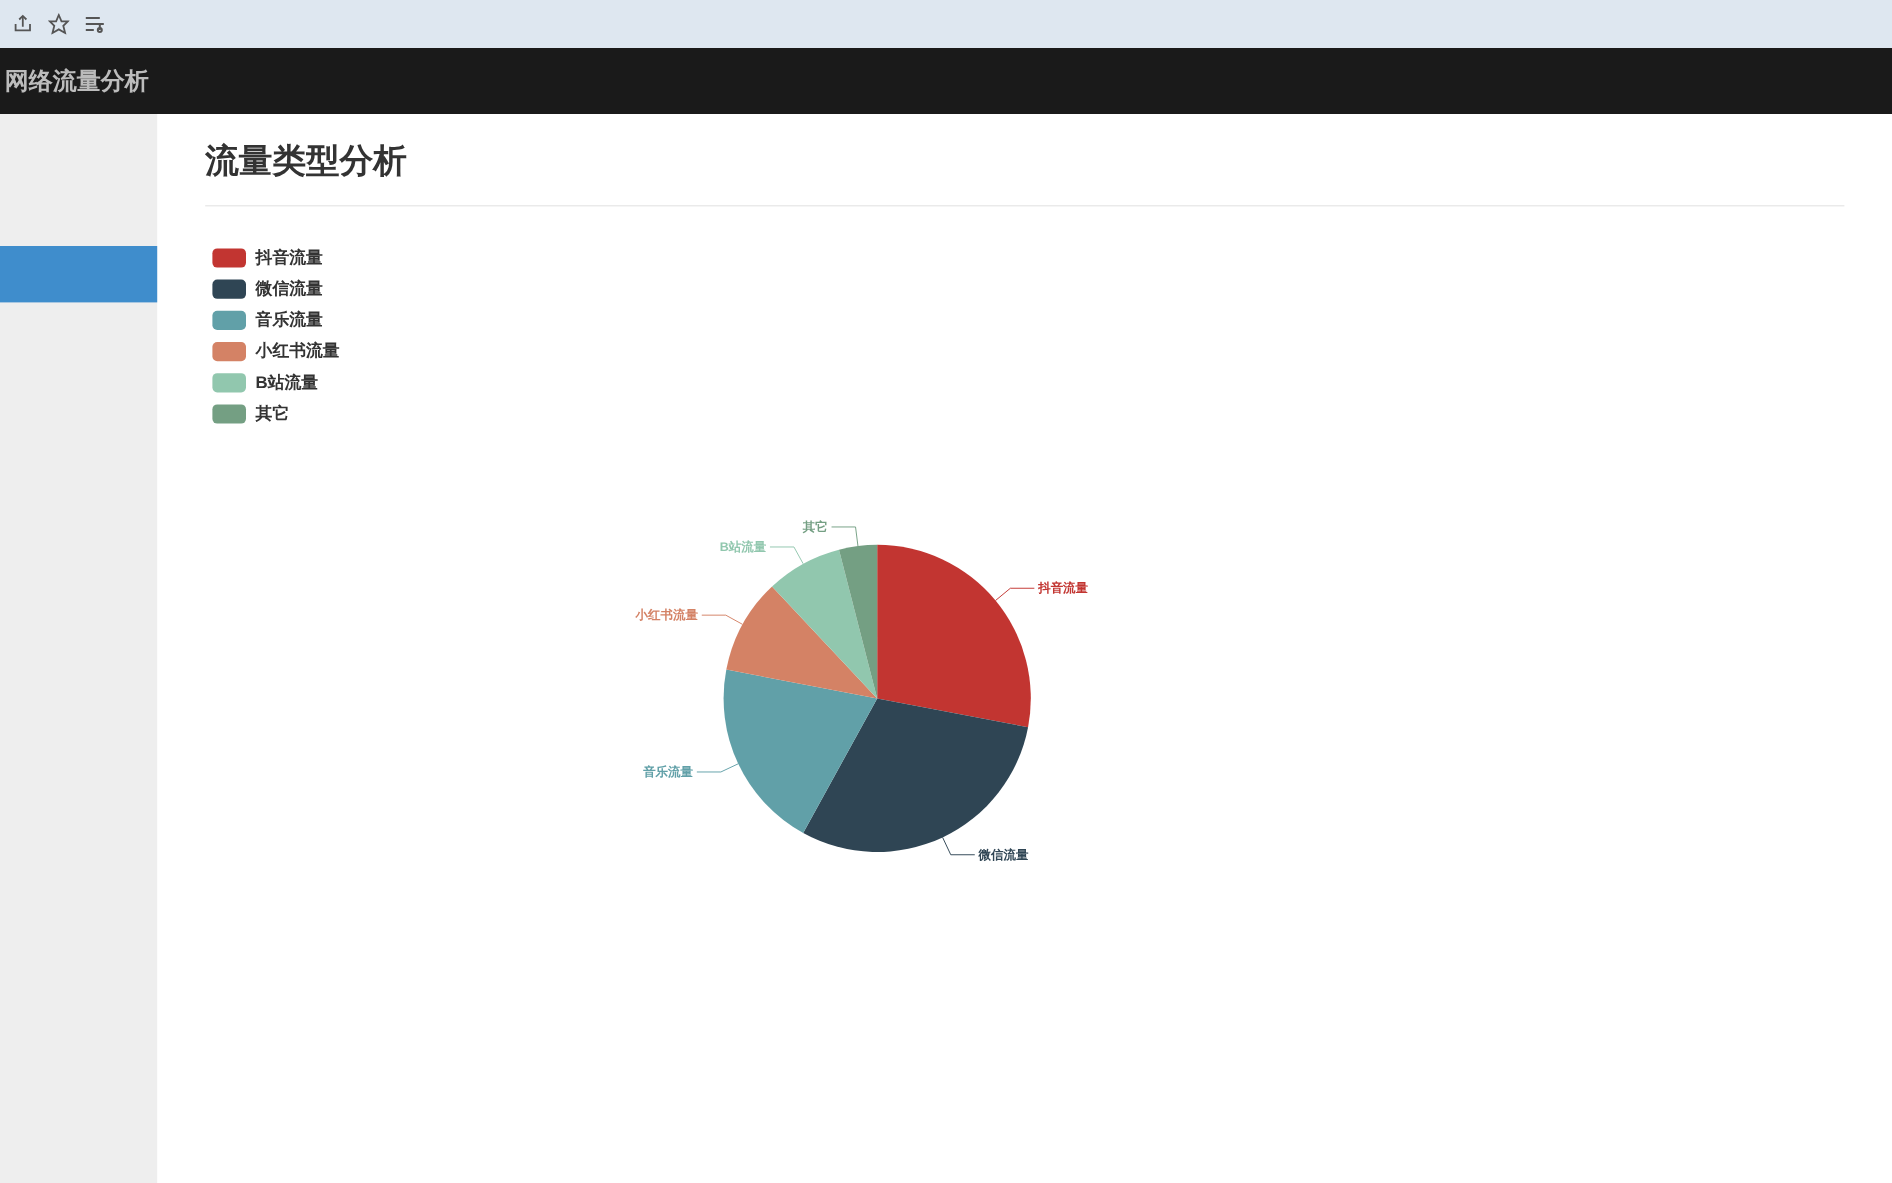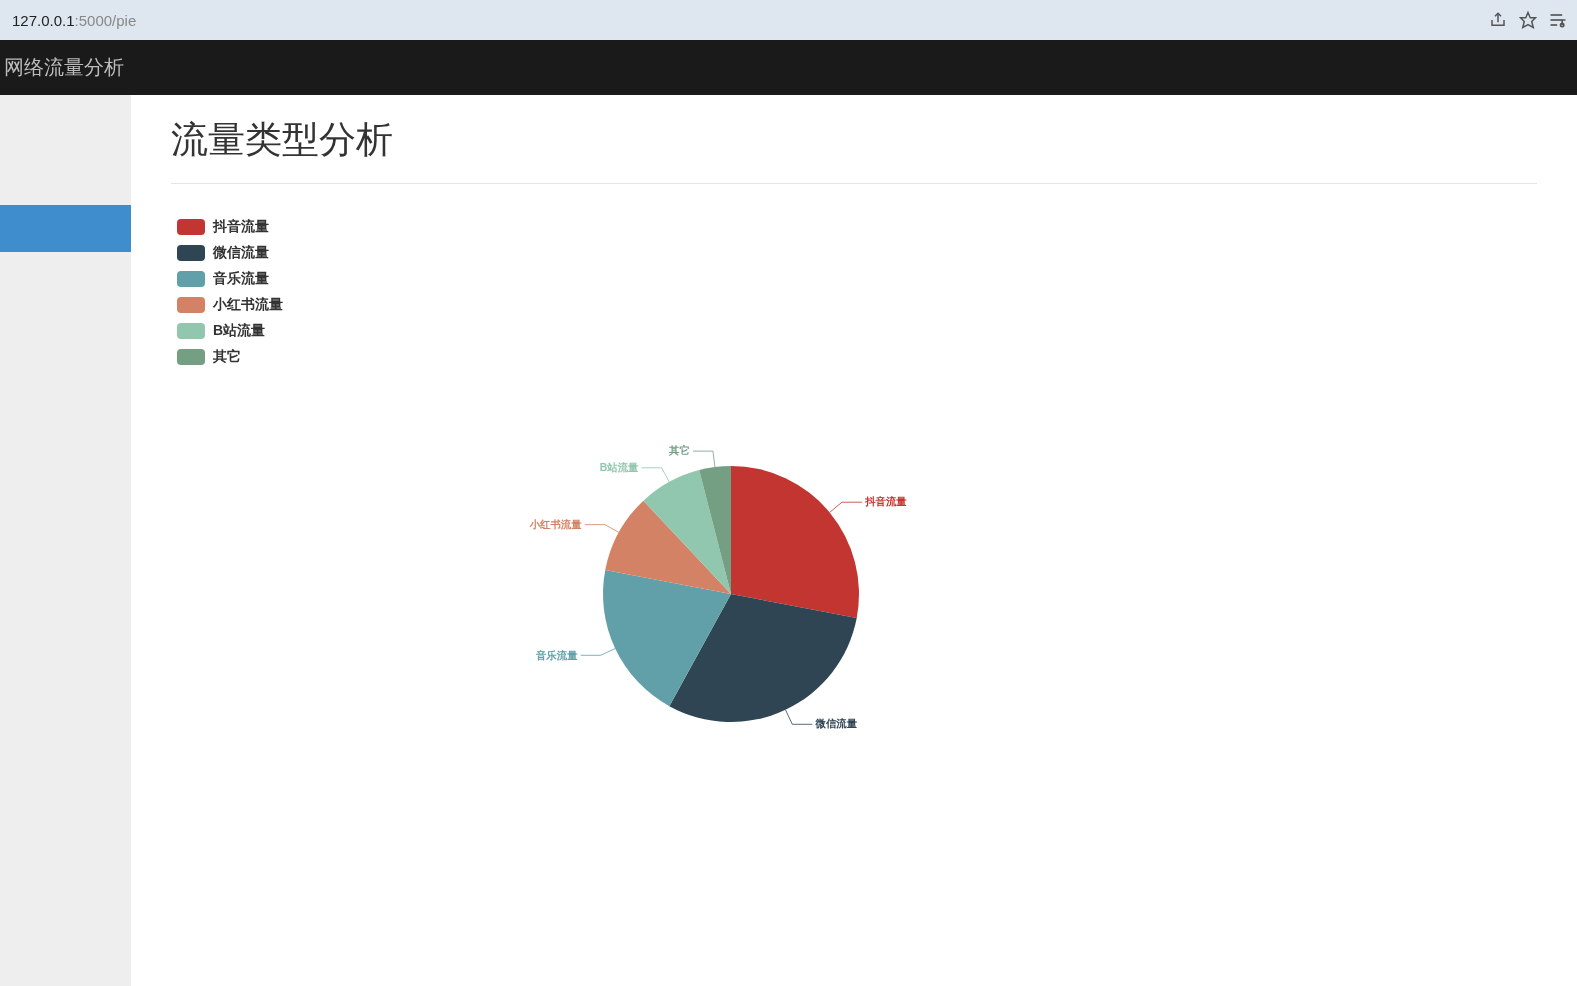--- a/index.html
+++ b/index.html
@@ -31,21 +31,21 @@
   .app-bar {
     height: 55px;
     background: #1a1a1a;
     display: flex;
     align-items: center;
     padding: 0 4px;
   }
   .app-title {
     color: #bcbcbc;
     font-size: 20px;
-    font-weight: 400;
+    font-weight: 700;
   }
 
   
   .body-row { display: flex; height: calc(986px - 95px); }
   .sidebar {
     width: 131px;
     background: #eeeeee;
     position: relative;
   }
   .sidebar-active {
@@ -54,23 +54,23 @@
     left: 0; right: 0;
     height: 47px;
     background: #3f8dcc;
   }
   .main {
     flex: 1;
     padding: 20px 40px 0 40px;
     position: relative;
   }
   .page-title {
-    font-size: 37px;
+    font-size: 28px;
     color: #333;
-    font-weight: 400;
+    font-weight: 700;
     margin-bottom: 18px;
   }
   .divider {
     border-top: 1px solid #e5e5e5;
     margin-bottom: 20px;
   }
 
   
   .chart-zone {
     position: relative;
@@ -112,23 +112,20 @@
   .slice-label {
     font-size: 13px;
     fill: currentColor;
   }
   .leader { stroke: currentColor; fill: none; stroke-width: 1; }
 </style>
 </head>
 <body>
 
 <div class="browser-bar">
-  <div class="addr">
-    <span>127.0.0.1</span><span class="muted">:5000/pie</span>
-  </div>
   <div class="chrome-icon">
     <svg width="18" height="18" viewBox="0 0 24 24" fill="none" stroke="currentColor" stroke-width="2">
         <path d="M4 12v7h16v-7"></path>
         <path d="M12 3v12"></path>
         <path d="M8 7l4-4 4 4"></path>
       </svg>
   </div>
   <div class="chrome-icon">
     <svg width="18" height="18" viewBox="0 0 24 24" fill="none" stroke="currentColor" stroke-width="2">
         <polygon points="12 2 15 9 22 9 17 14 19 22 12 18 5 22 7 14 2 9 9 9"></polygon>

